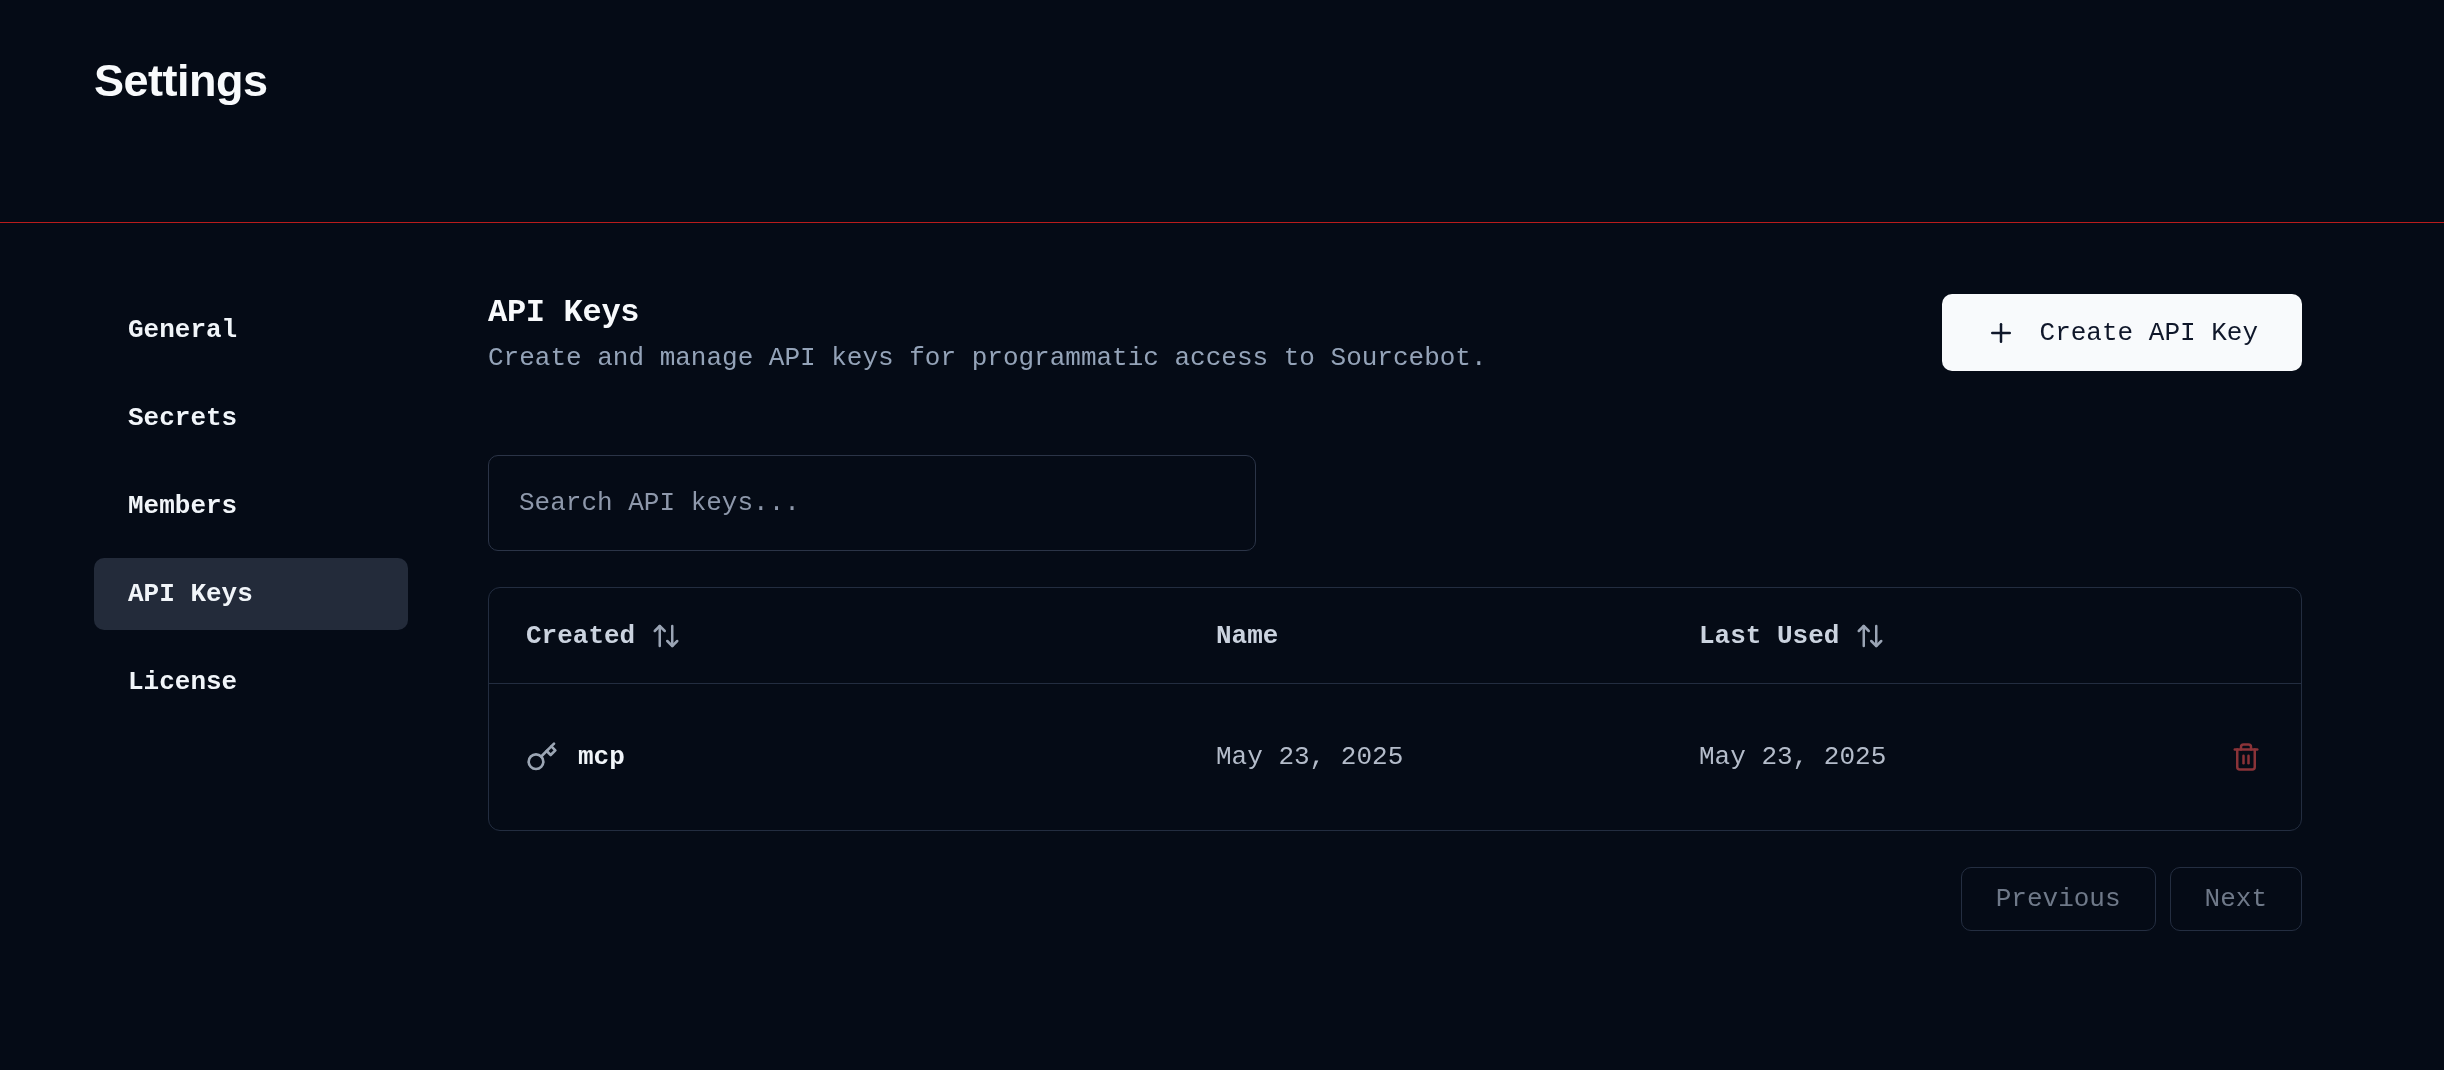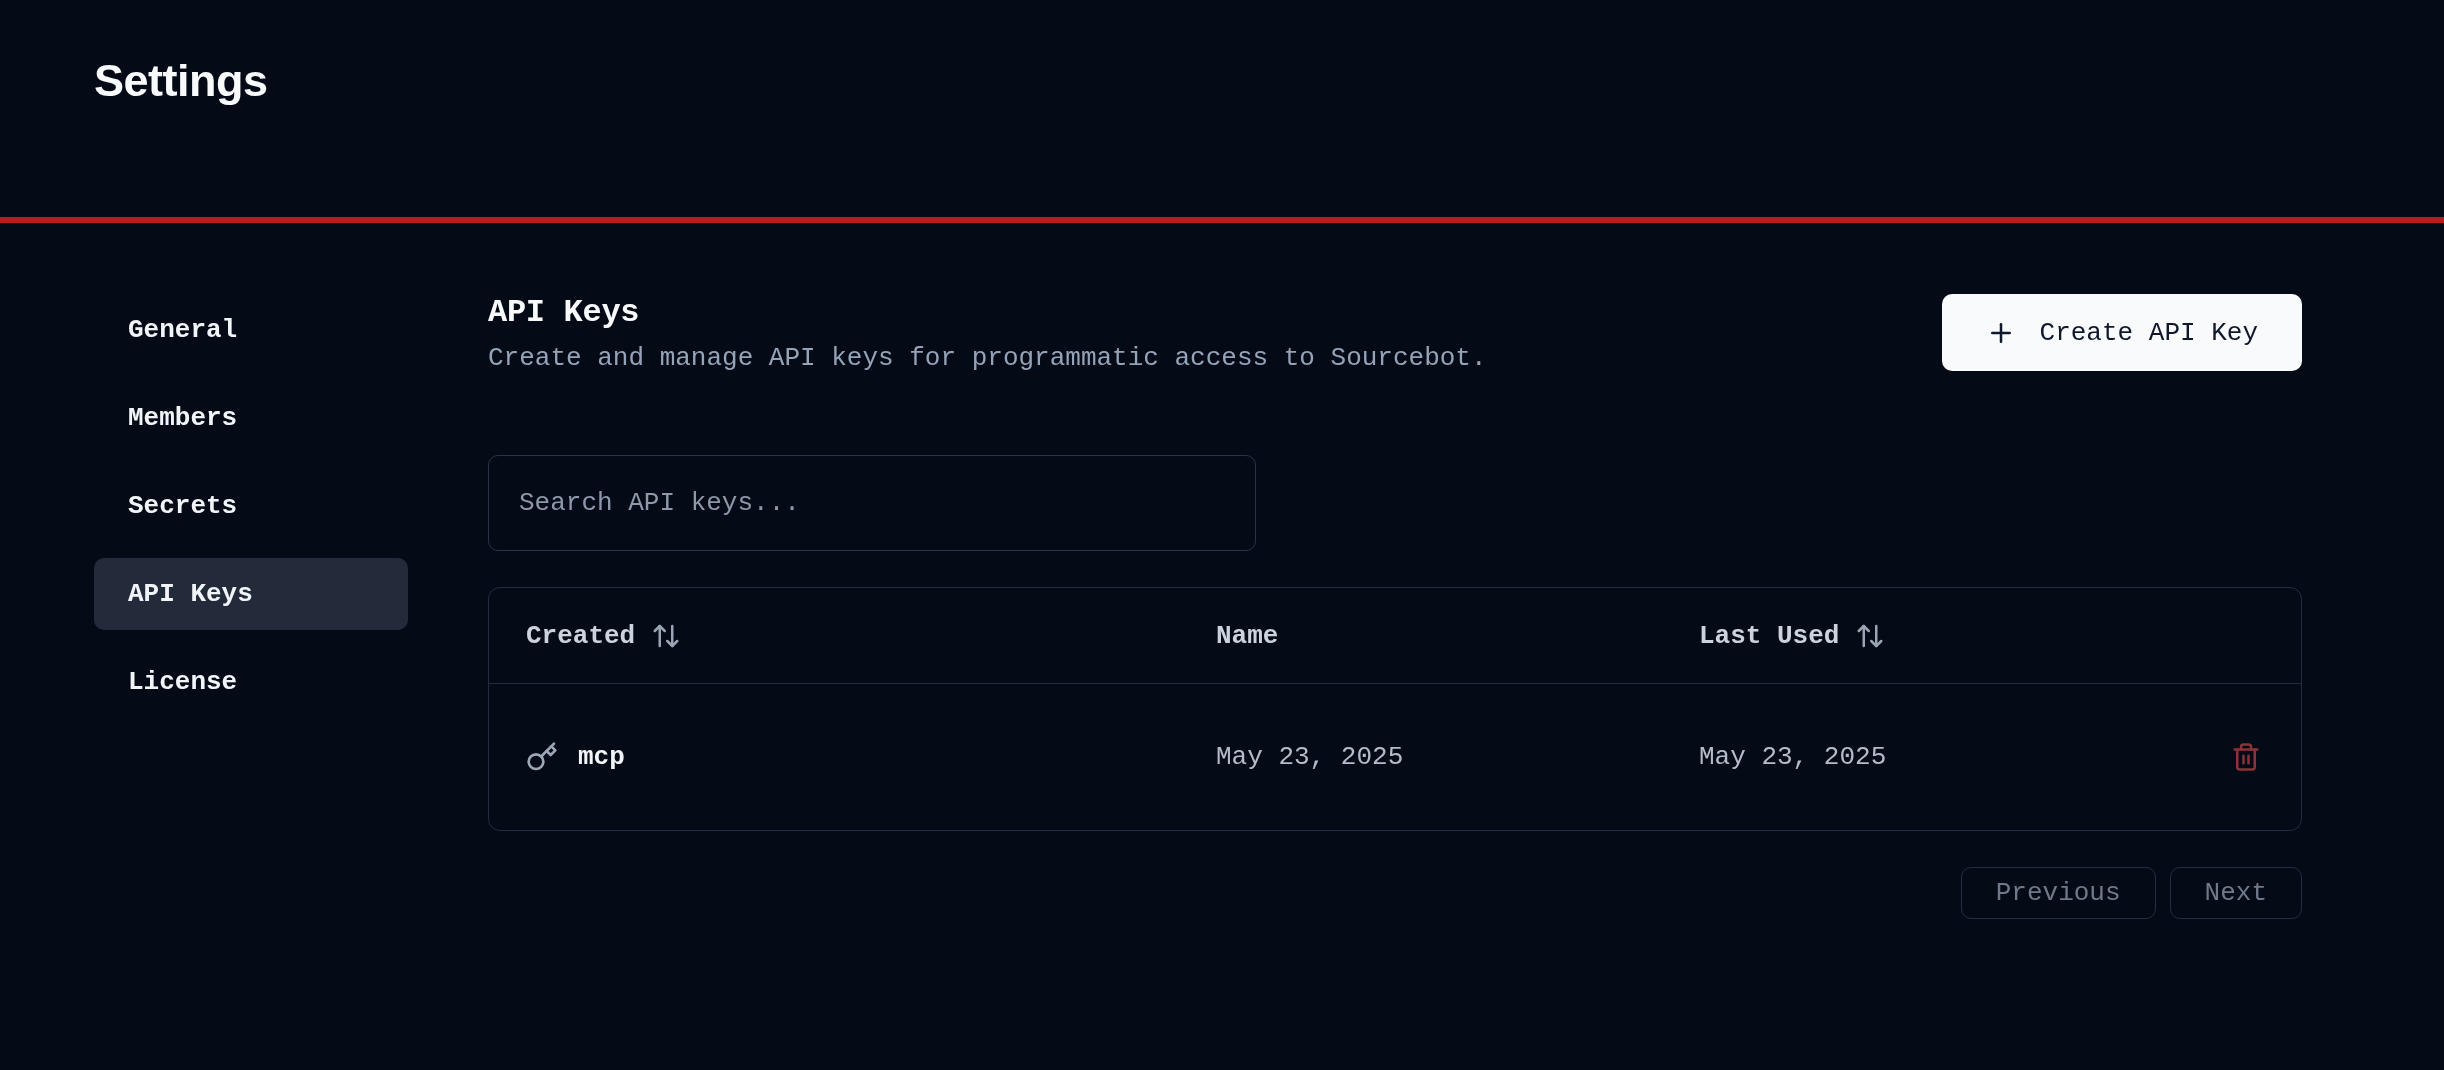--- a/index.html
+++ b/index.html
@@ -9,21 +9,21 @@
     background: #050B16;
     color: #F1F5F9;
     overflow: hidden;
   }
   .page { width: 2444px; height: 1070px; background: #050B16; }
 
   
   .topbar {
     height: 223px;
     padding: 55px 94px 0 94px;
-    border-bottom: 6px solid #b91c1c;
+    border-bottom: 1px solid #b91c1c;
   }
   .topbar h1 {
     font-size: 45px;
     font-weight: 600;
     letter-spacing: -0.5px;
     color: #F8FAFC;
   }
 
   
   .content { display: flex; padding: 71px 142px 0 94px; font-family: Liberation Mono, monospace; }
@@ -114,21 +114,21 @@
   .cell-date { color: #B4BCCA; }
   .cell-action { display: flex; justify-content: center; padding-left: 0 !important; }
   .trash-btn {
     background: none; border: none; cursor: pointer;
     display: inline-flex; color: #8A3338; padding: 10px;
   }
 
   
   .pagination { margin-top: 36px; display: flex; justify-content: flex-end; gap: 14px; }
   .page-btn {
-    height: 52px;
+    height: 64px;
     padding: 0 34px;
     background: transparent;
     border: 1px solid #242E41;
     border-radius: 10px;
     font-family: inherit;
     font-size: 26px;
     font-weight: 500;
     color: #6F7989;
     cursor: pointer;
   }
@@ -141,22 +141,22 @@
 <div class="page">
 
   <header class="topbar">
     <h1>Settings</h1>
   </header>
 
   <div class="content">
 
     <nav class="sidebar">
       <div class="side-item">General</div>
+      <div class="side-item">Secrets</div>
       <div class="side-item">Members</div>
-      <div class="side-item">Secrets</div>
       <div class="side-item active">API Keys</div>
       <div class="side-item">License</div>
     </nav>
 
     <main class="main">
 
       <div class="main-header">
         <div>
           <h2 class="main-title">API Keys</h2>
           <p class="main-subtitle">Create and manage API keys for programmatic access to Sourcebot.</p>

